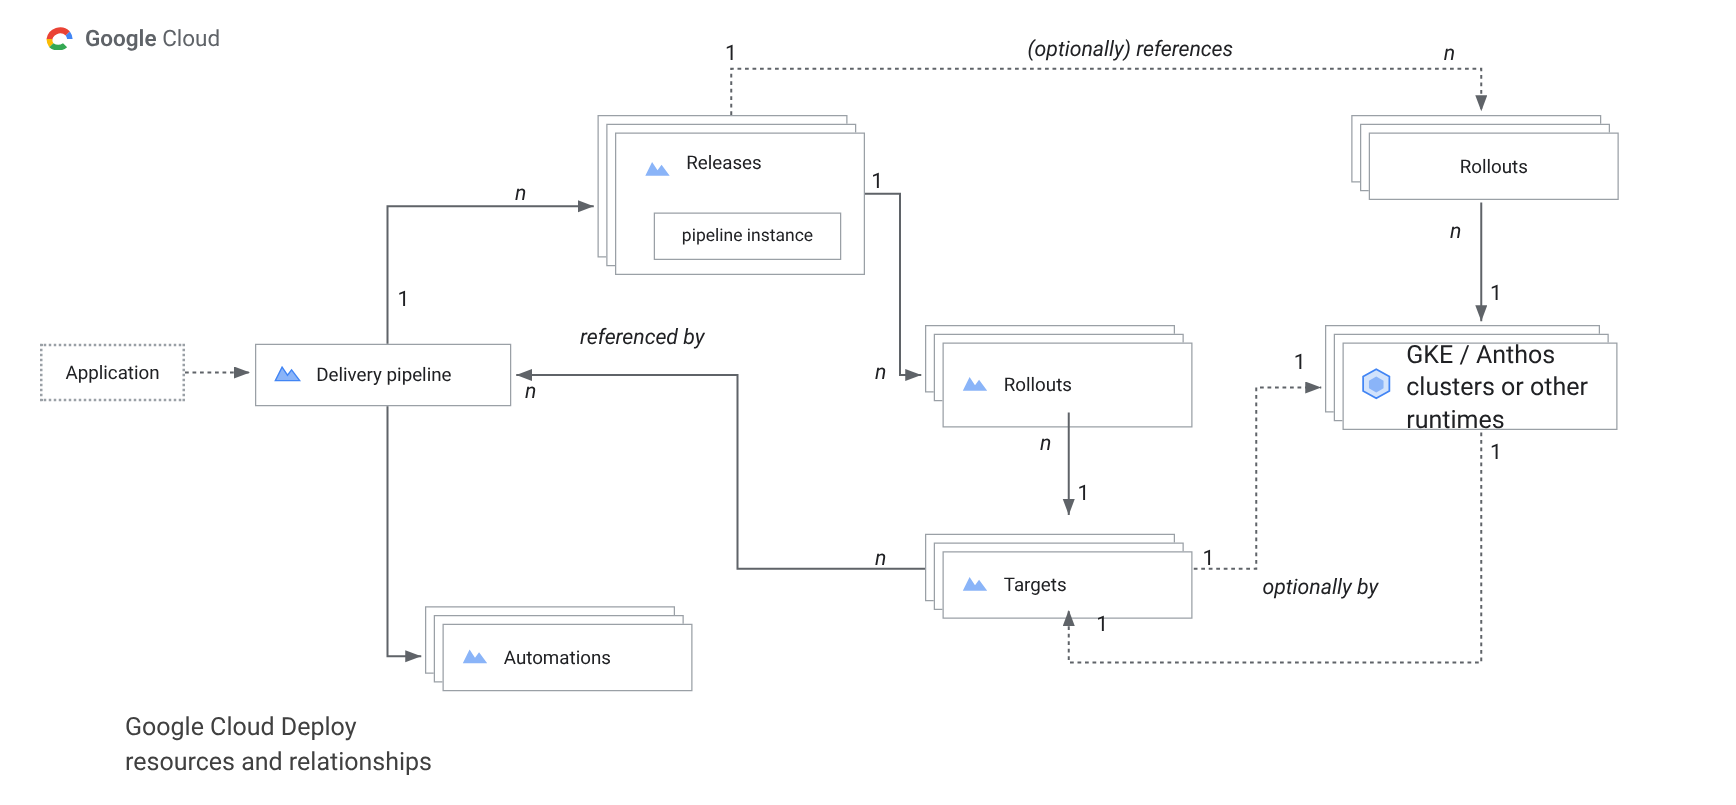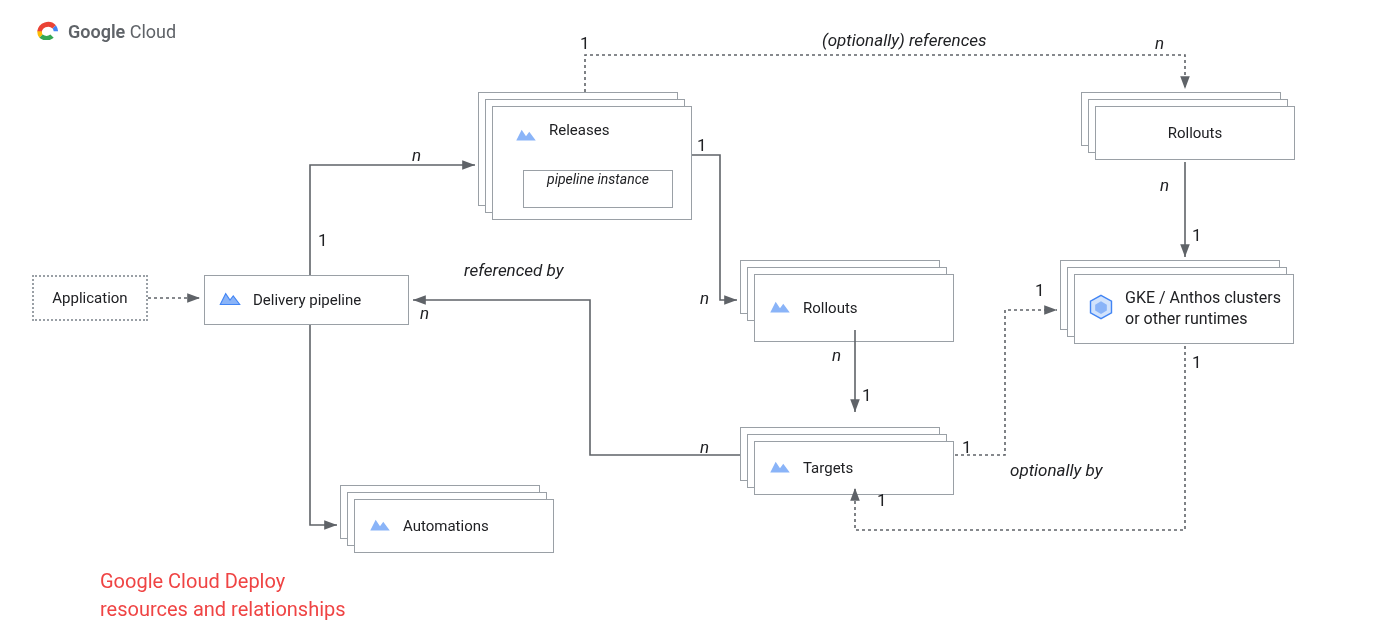--- a/index.html
+++ b/index.html
@@ -21,21 +21,21 @@
     font-size: 18px;
     color: #5f6368;
     text-align: center;
   }
   .logo .g { font-weight: 600; color: #5f6368; }
   .caption {
     position: absolute;
     left: 100px;
     top: 567px;
     font-size: 20px;
-    color: #ef4444;
+    color: #404040;
     line-height: 1.4;
   }
   .box {
     position: absolute;
     border: 1px solid #9aa0a6;
     background: #fff;
     display: flex;
     align-items: center;
     padding: 0 12px;
     gap: 10px;
@@ -59,23 +59,23 @@
   }
   .num {
     position: absolute;
     font-size: 17px;
     color: #202124;
   }
   .innerbox {
     position: absolute;
     border: 1px solid #9aa0a6;
     display: flex;
+    align-items: center;
     justify-content: center;
     font-size: 14px;
-    font-style: italic;
   }
   svg.conn { position: absolute; left:0; top:0; width:1389px; height:644px; pointer-events:none; }
 </style>
 </head>
 <body>
 
 <div class="logo">
   <span>
     <svg width="28" height="22" viewBox="0 0 48 40">
       <path d="M16 28a12 12 0 0 1 20-9l6-6A20 20 0 0 0 8 24" fill="#EA4335"></path>
@@ -164,21 +164,21 @@
   <div class="s2" style="left:0; top:0; width:200px; height:54px;"></div>
   <div class="s1" style="left:7px; top:7px; width:200px; height:54px;"></div>
   <div class="box" style="left:14px; top:14px; width:200px; height:54px; justify-content:center;">
     <span>Rollouts</span>
   </div>
 </div>
 
 <div class="stack" style="left:1060px; top:260px; width:235px; height:86px;">
   <div class="s2" style="left:0; top:0; width:220px; height:70px;"></div>
   <div class="s1" style="left:7px; top:7px; width:220px; height:70px;"></div>
-  <div class="box" style="left:14px; top:14px; width:220px; height:70px; font-size:16px;">
+  <div class="box" style="left:14px; top:14px; width:220px; height:70px; font-size:20px;">
     <span>
       <svg width="28" height="28" viewBox="0 0 24 24">
           <polygon points="12,2 21,7 21,17 12,22 3,17 3,7" fill="#d2e3fc" stroke="#4285F4" stroke-width="1.2"></polygon>
           <polygon points="12,7 17,10 17,15 12,18 7,15 7,10" fill="#8ab4f8"></polygon>
         </svg>
     </span>
     <span style="line-height:1.3">GKE / Anthos clusters or other runtimes</span>
   </div>
 </div>
 

